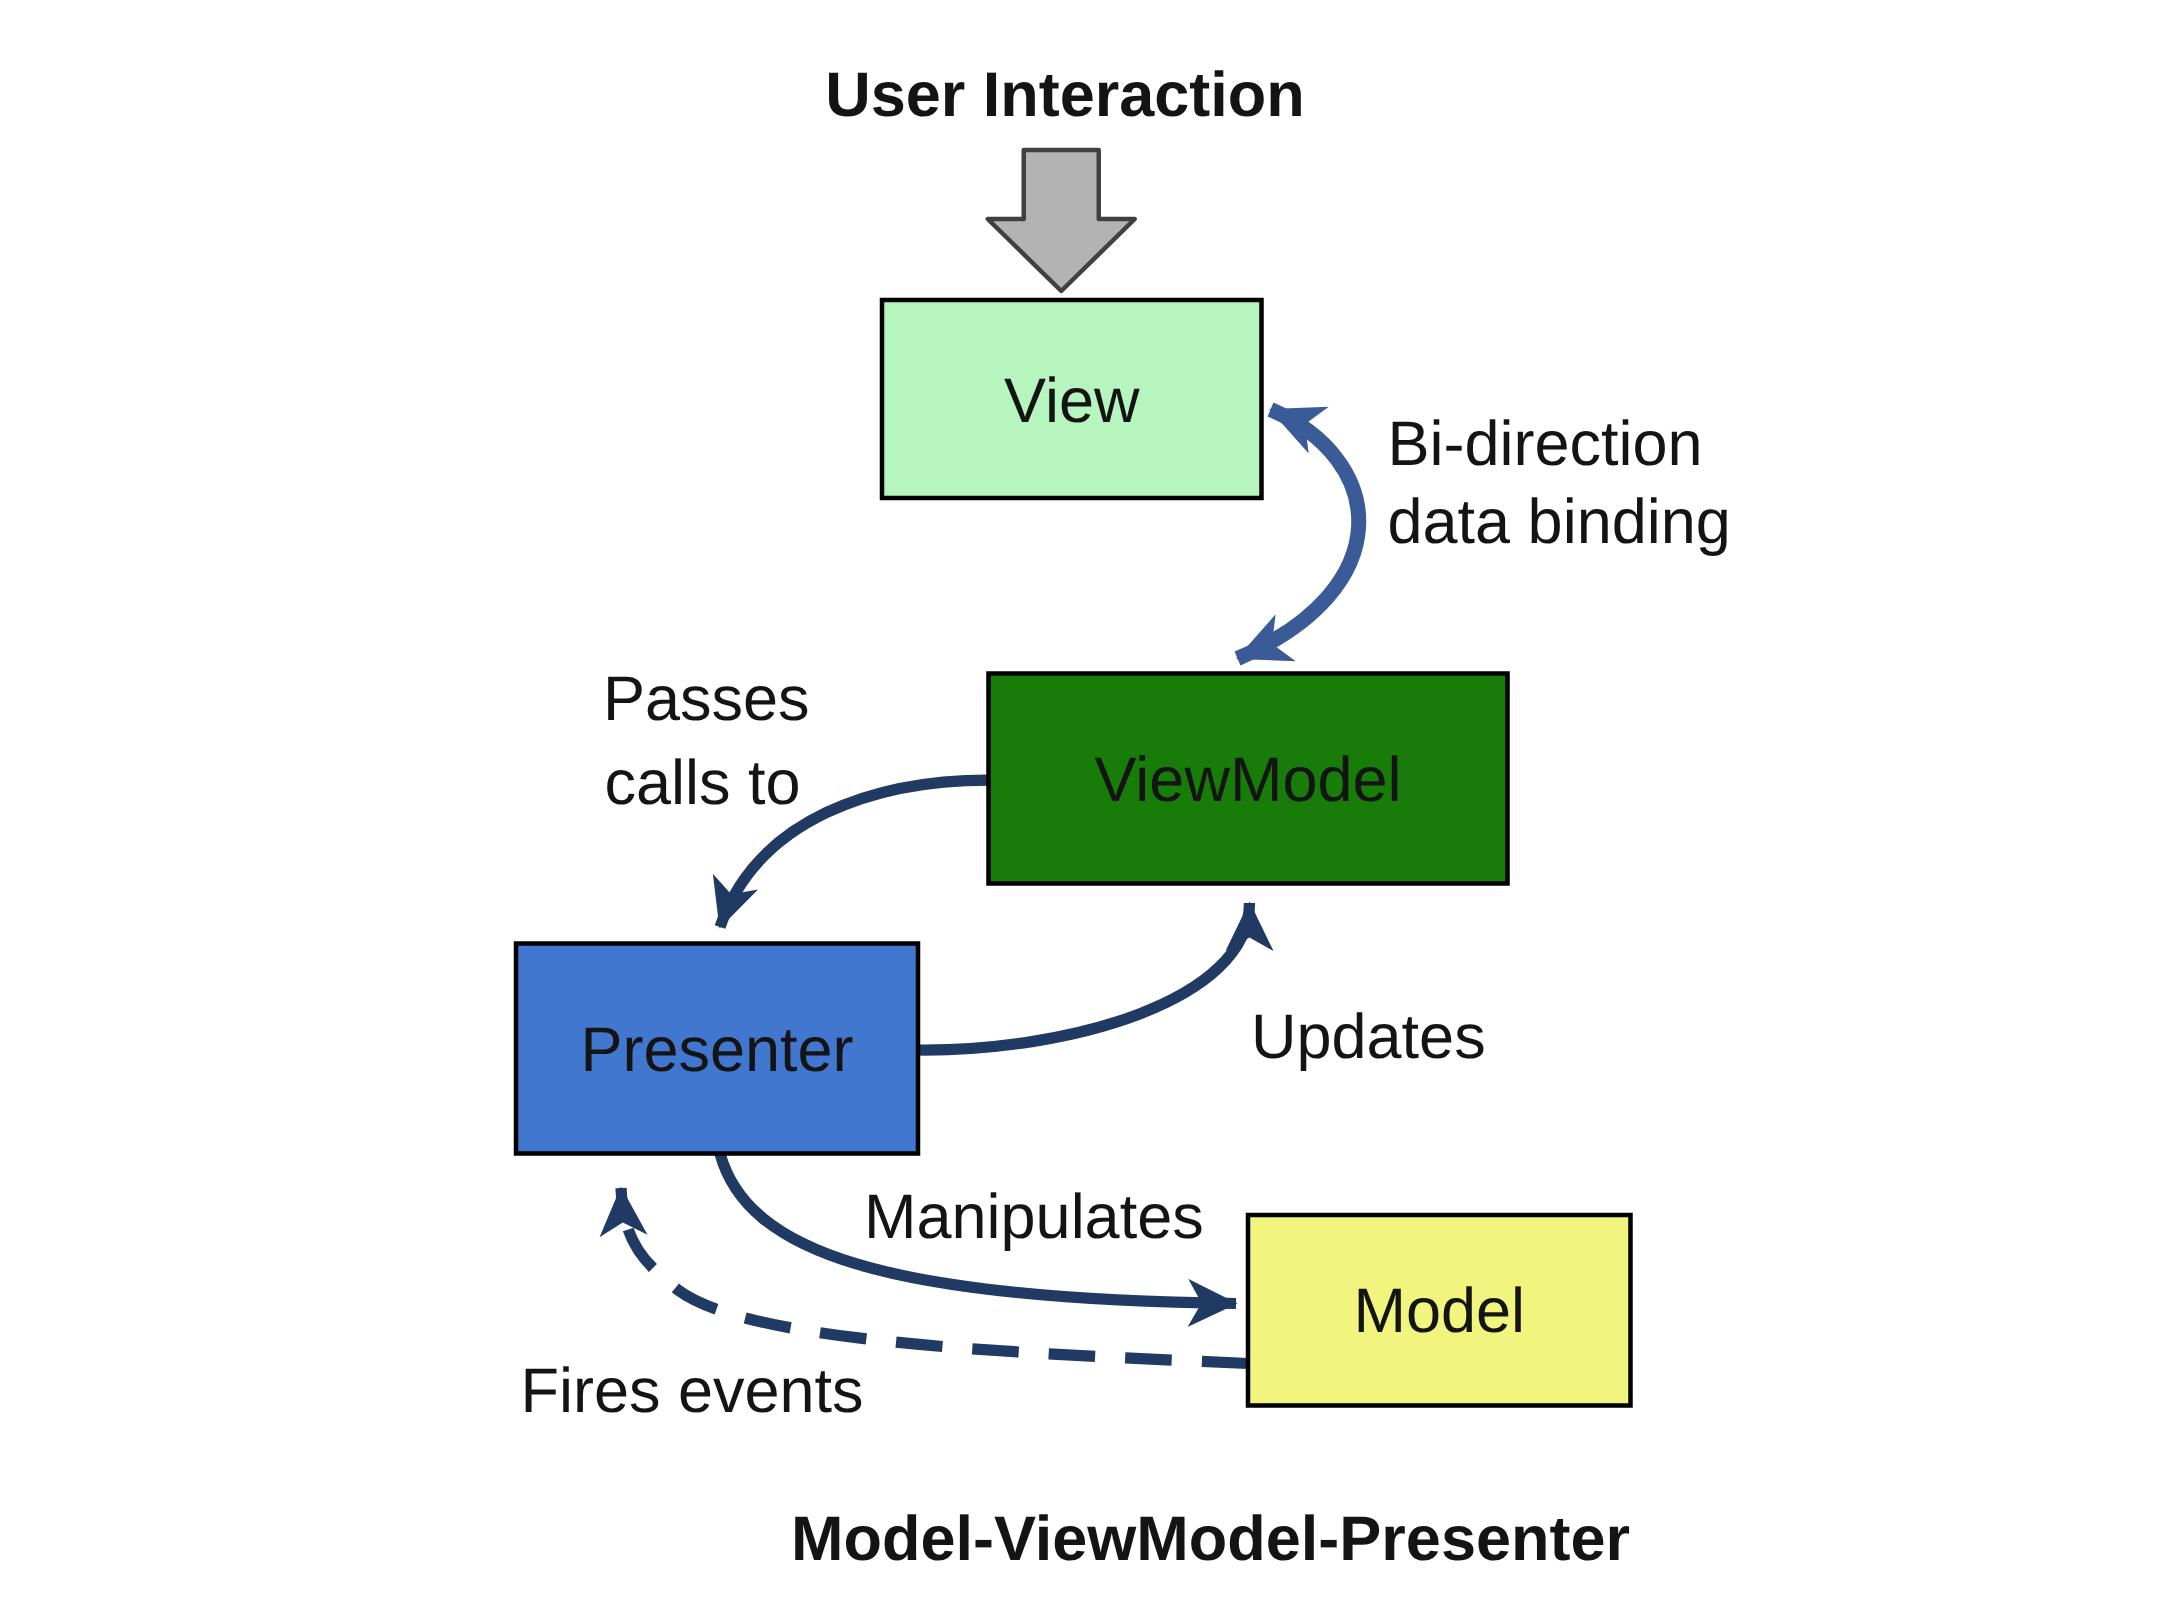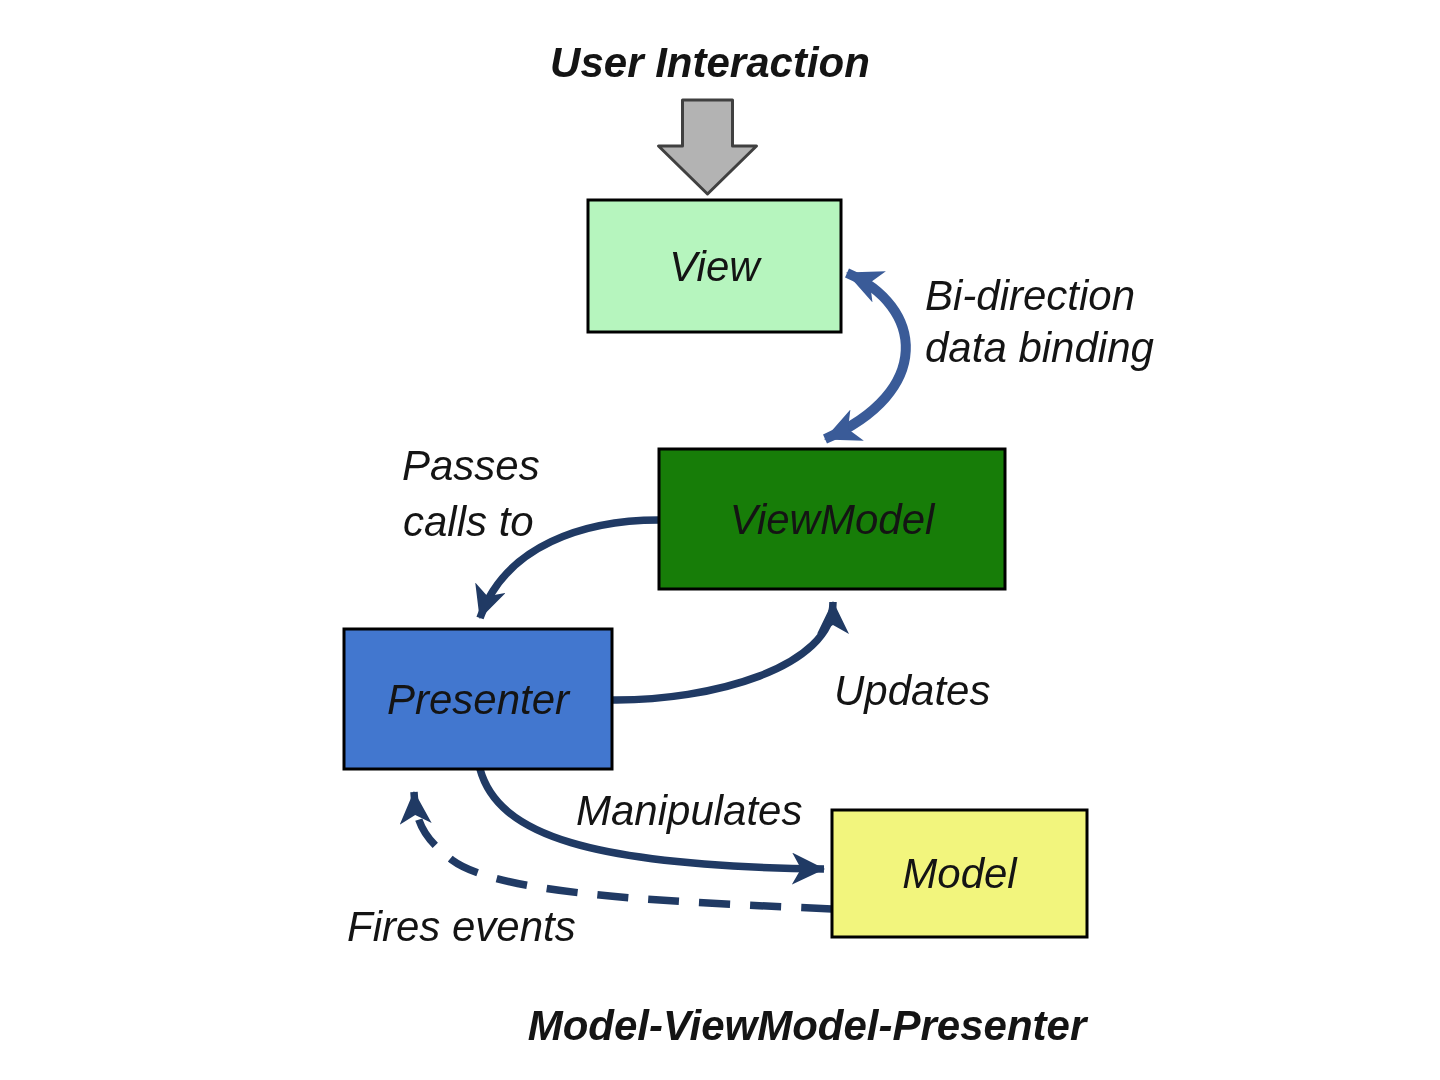--- a/index.html
+++ b/index.html
@@ -7,21 +7,20 @@
     padding: 0;
     background: #ffffff;
   }
   .canvas {
     position: relative;
     width: 1440px;
     height: 1080px;
     background: #ffffff;
     overflow: hidden;
     font-family: "Liberation Sans", sans-serif;
-    font-style: italic;
   }
   svg { display: block; }
   text {
     font-family: "Liberation Sans", sans-serif;
     fill: #141414;
   }
   .label { font-size: 42px; }
   .bold  { font-size: 42px; font-weight: bold; }
 </style>
 </head>

